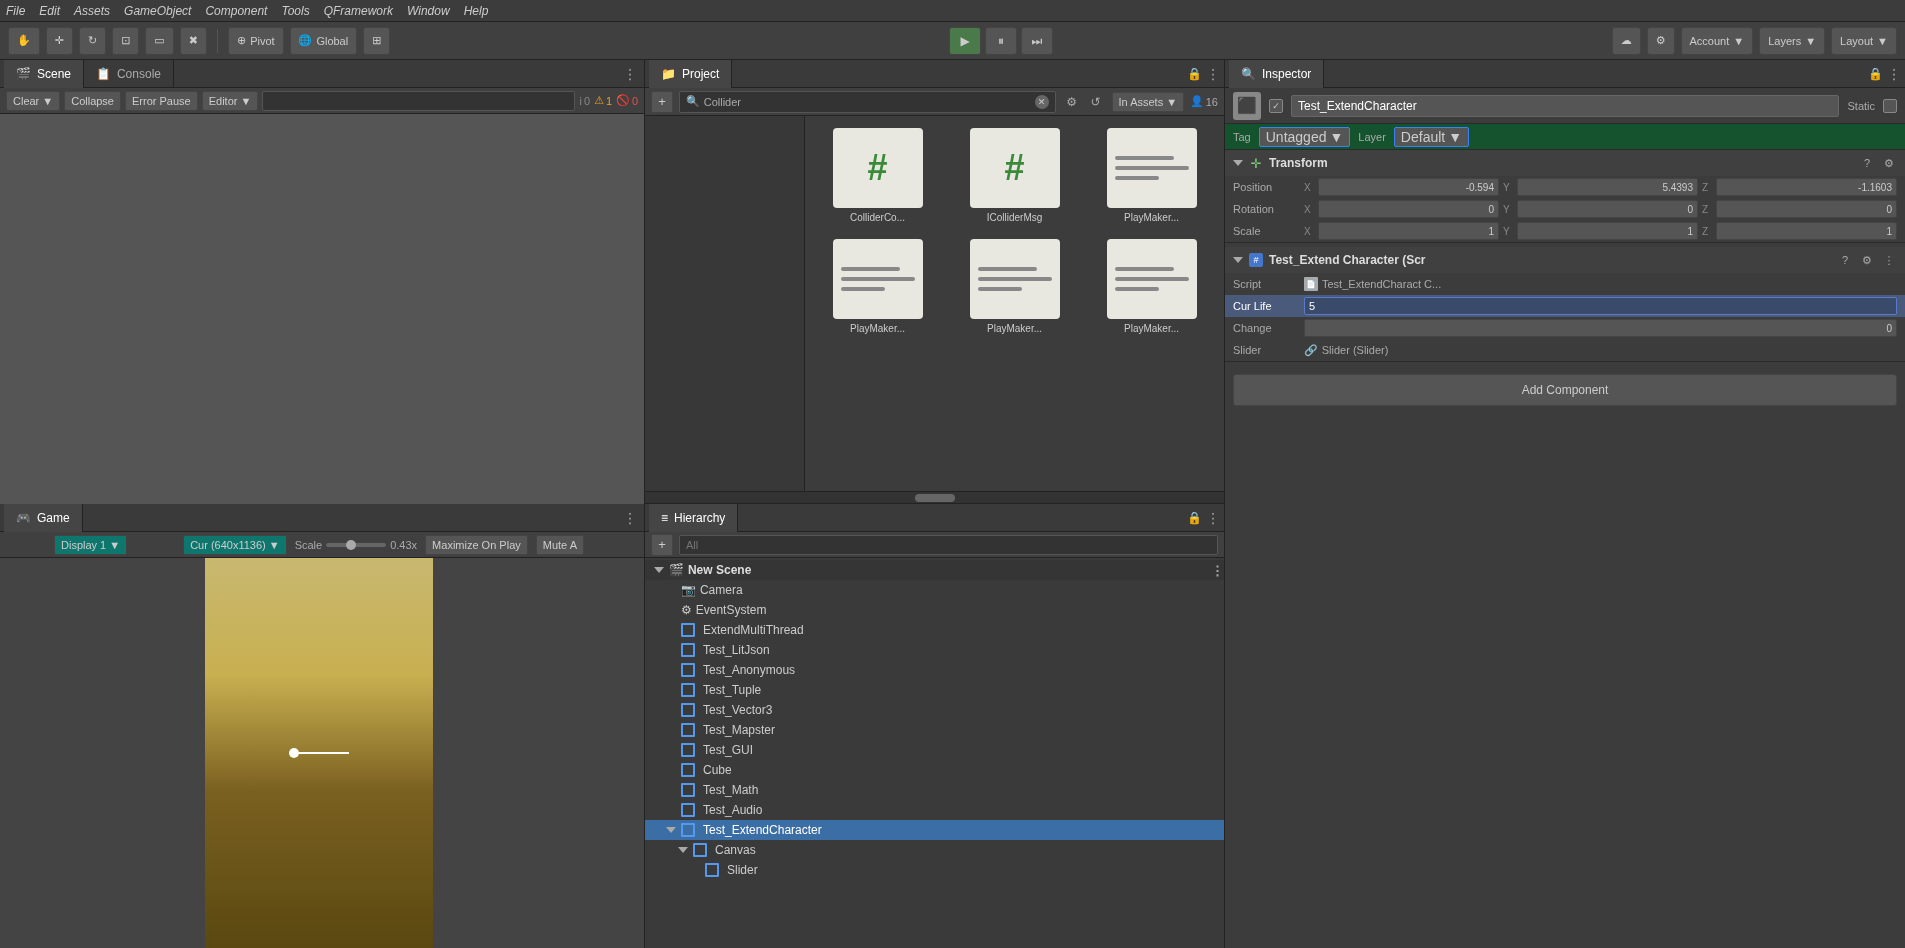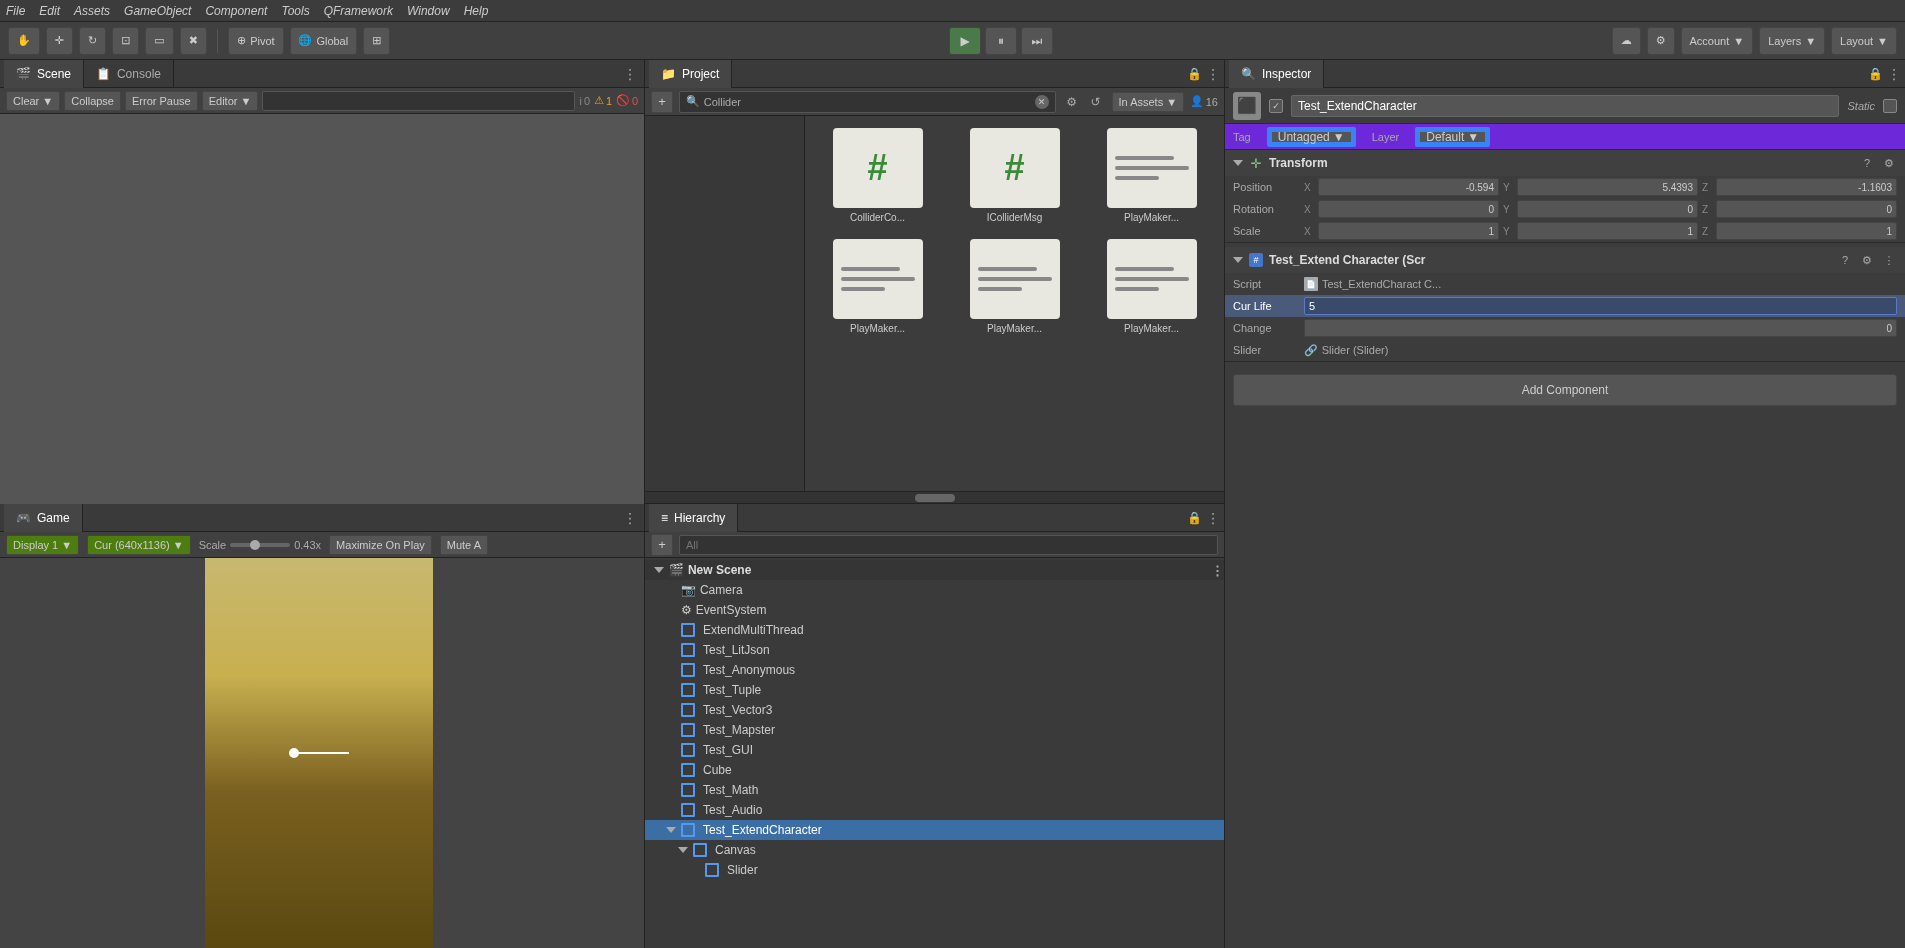--- a/index.html
+++ b/index.html
@@ -218,29 +218,30 @@
       align-items: center;
       height: 26px;
       background: #404040;
       border-bottom: 1px solid #222;
       padding: 0 6px;
       gap: 8px;
     }
     .dropdown-small {
       height: 20px;
       padding: 0 6px;
-      background: #4d7c0f;
+      background: #0f766e;
       border: 1px solid #444;
       border-radius: 2px;
       font-size: 11px;
       color: #ccc;
       cursor: pointer;
       display: flex;
       align-items: center;
       gap: 3px;
+      margin-left: 48px;
     }
     .scale-area {
       display: flex;
       align-items: center;
       gap: 4px;
       font-size: 11px;
       color: #aaa;
     }
     .scale-slider {
       width: 60px;
@@ -609,39 +610,38 @@
       background: #555;
       border: 1px solid #666;
       border-radius: 2px;
       color: #fff;
       font-size: 12px;
       padding: 0 6px;
     }
     .static-label {
       font-size: 11px;
       color: #aaa;
-      font-style: italic;
     }
     .tag-layer-row {
       display: flex;
       align-items: center;
       height: 26px;
       padding: 0 8px;
-      gap: 16px;
-      background: #6d28d9;
+      gap: 8px;
+      background: #14532d;
       border-bottom: 1px solid #2a2a2a;
     }
     .tag-label { font-size: 11px; color: #aaa; }
     .tag-dropdown {
       height: 20px;
       padding: 0 6px;
       background: #555;
-      border: 5px solid #3b82f6;
-      border-radius: 2px;
-      font-size: 12px;
+      border: 1px solid #3b82f6;
+      border-radius: 2px;
+      font-size: 14px;
       color: #ccc;
       cursor: pointer;
       display: flex;
       align-items: center;
       gap: 3px;
     }
 
     
     .component-section {
       background: #3c3c3c;

